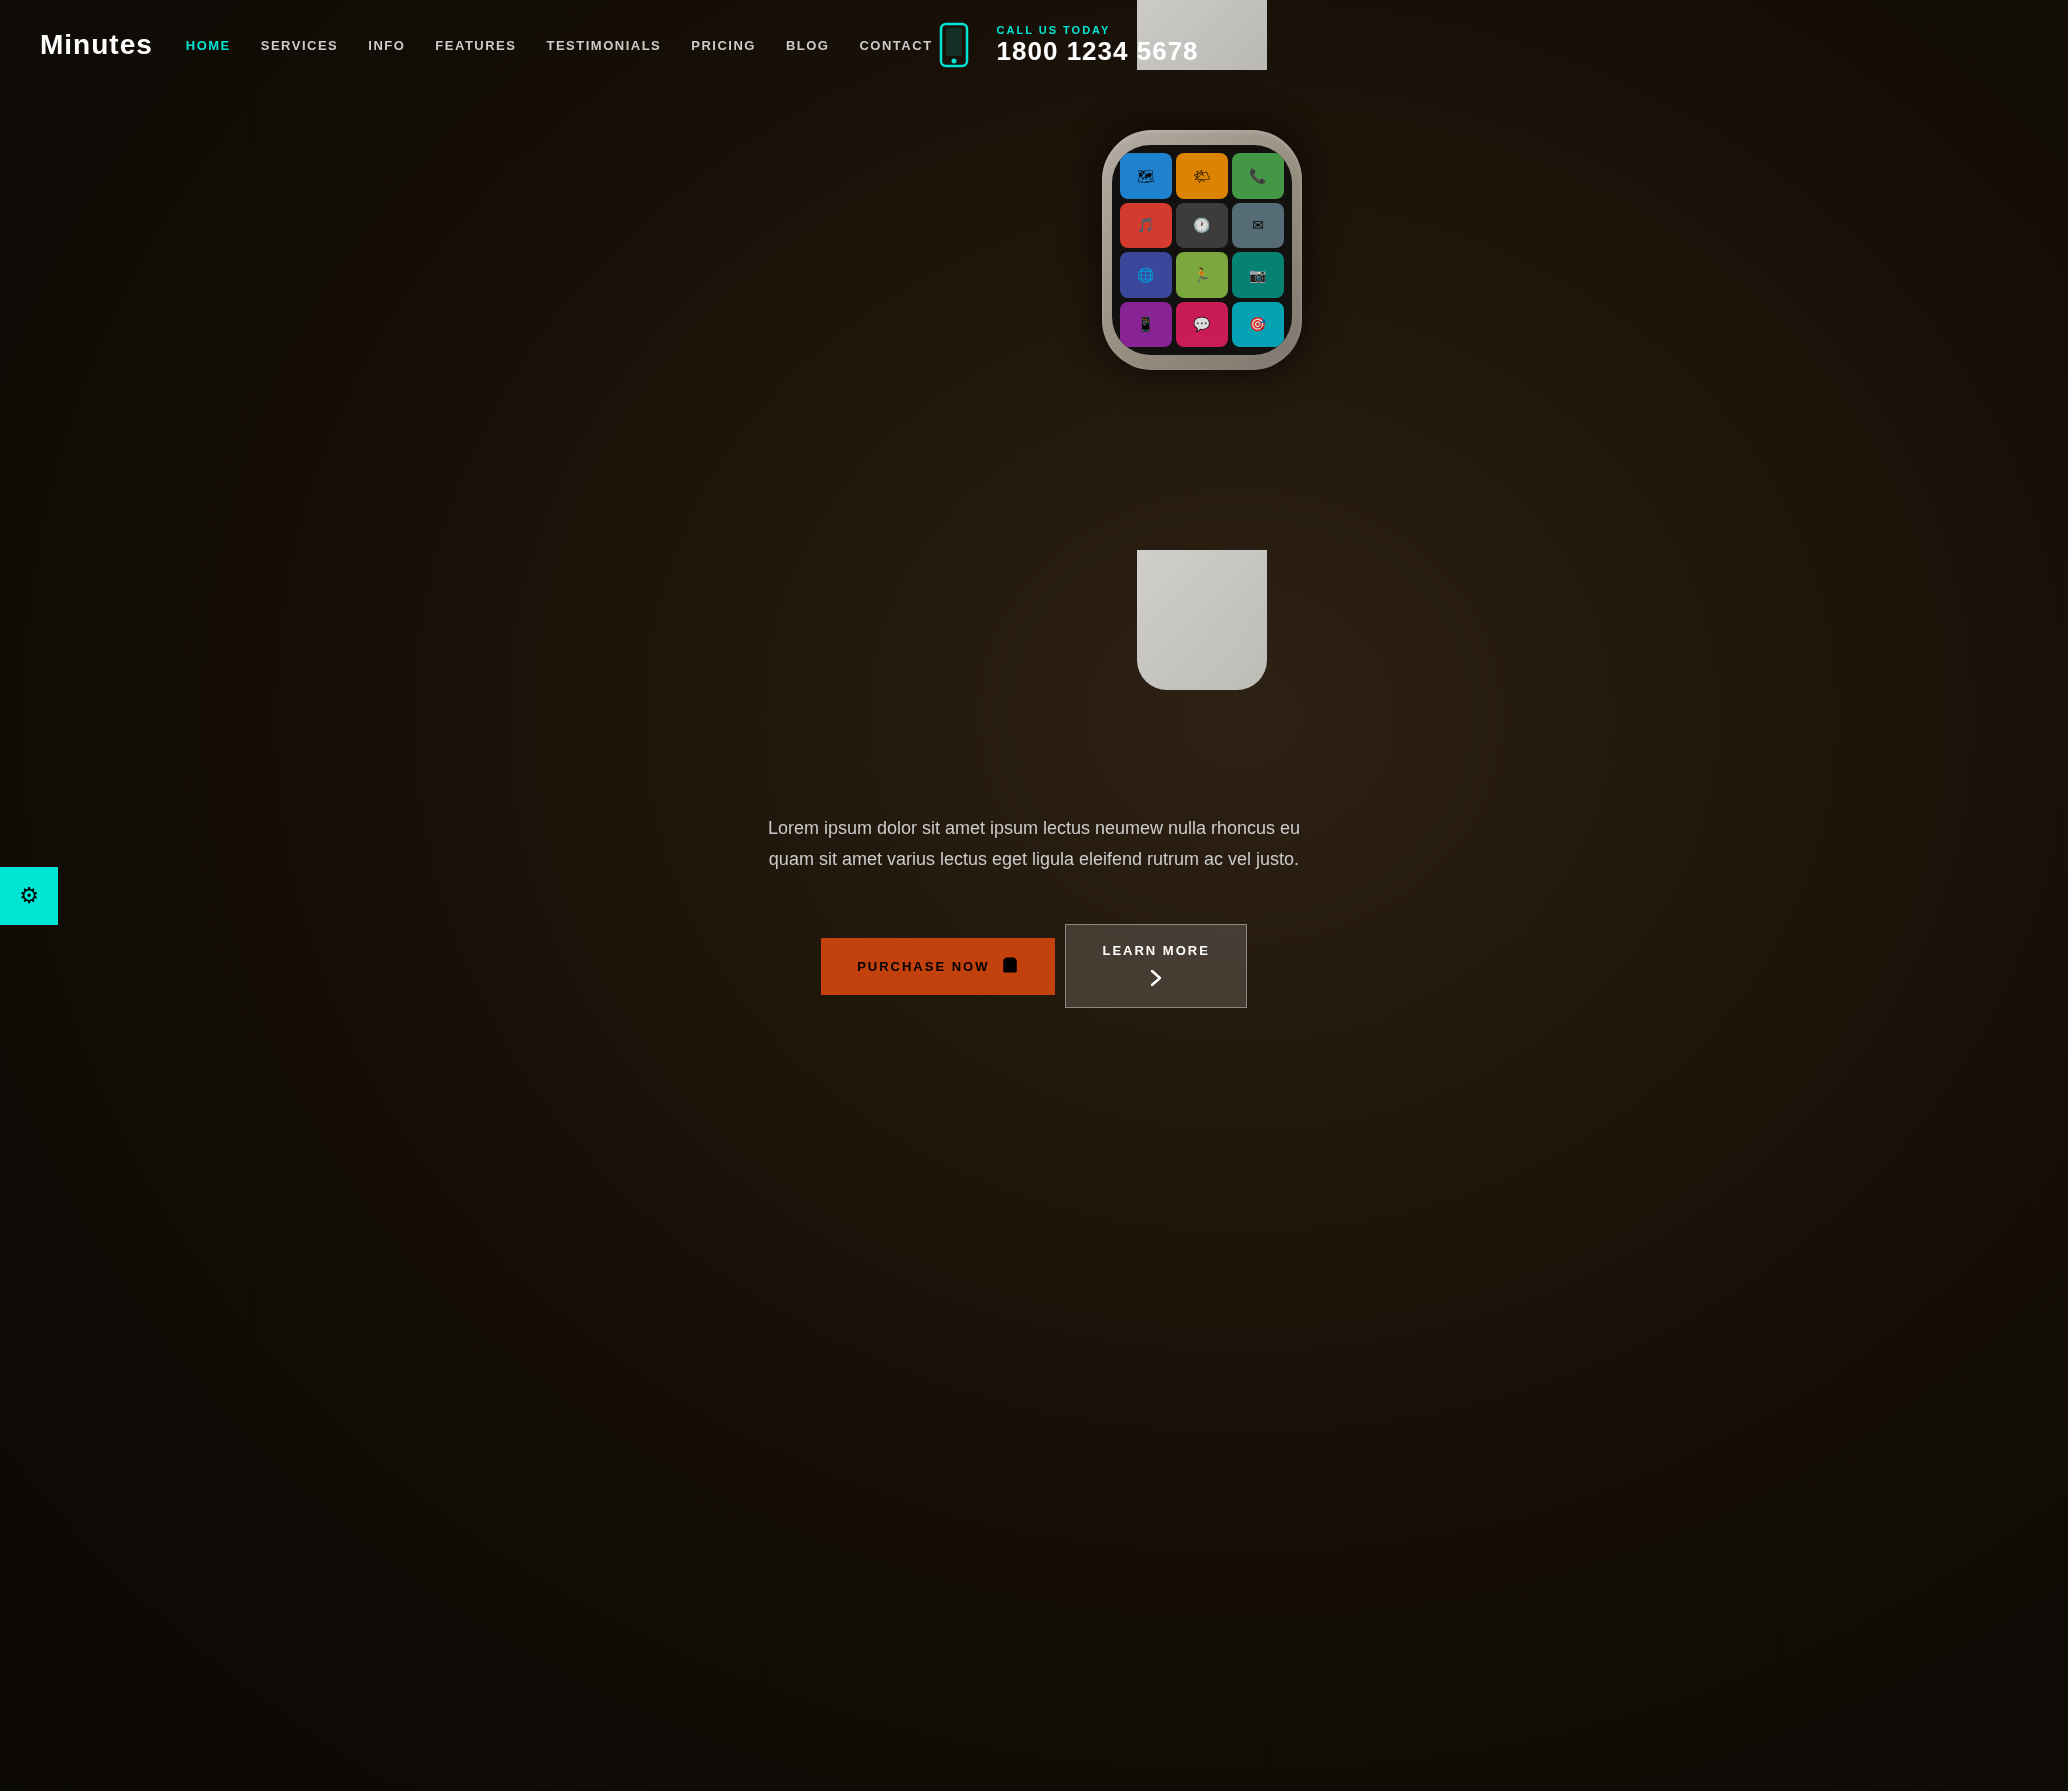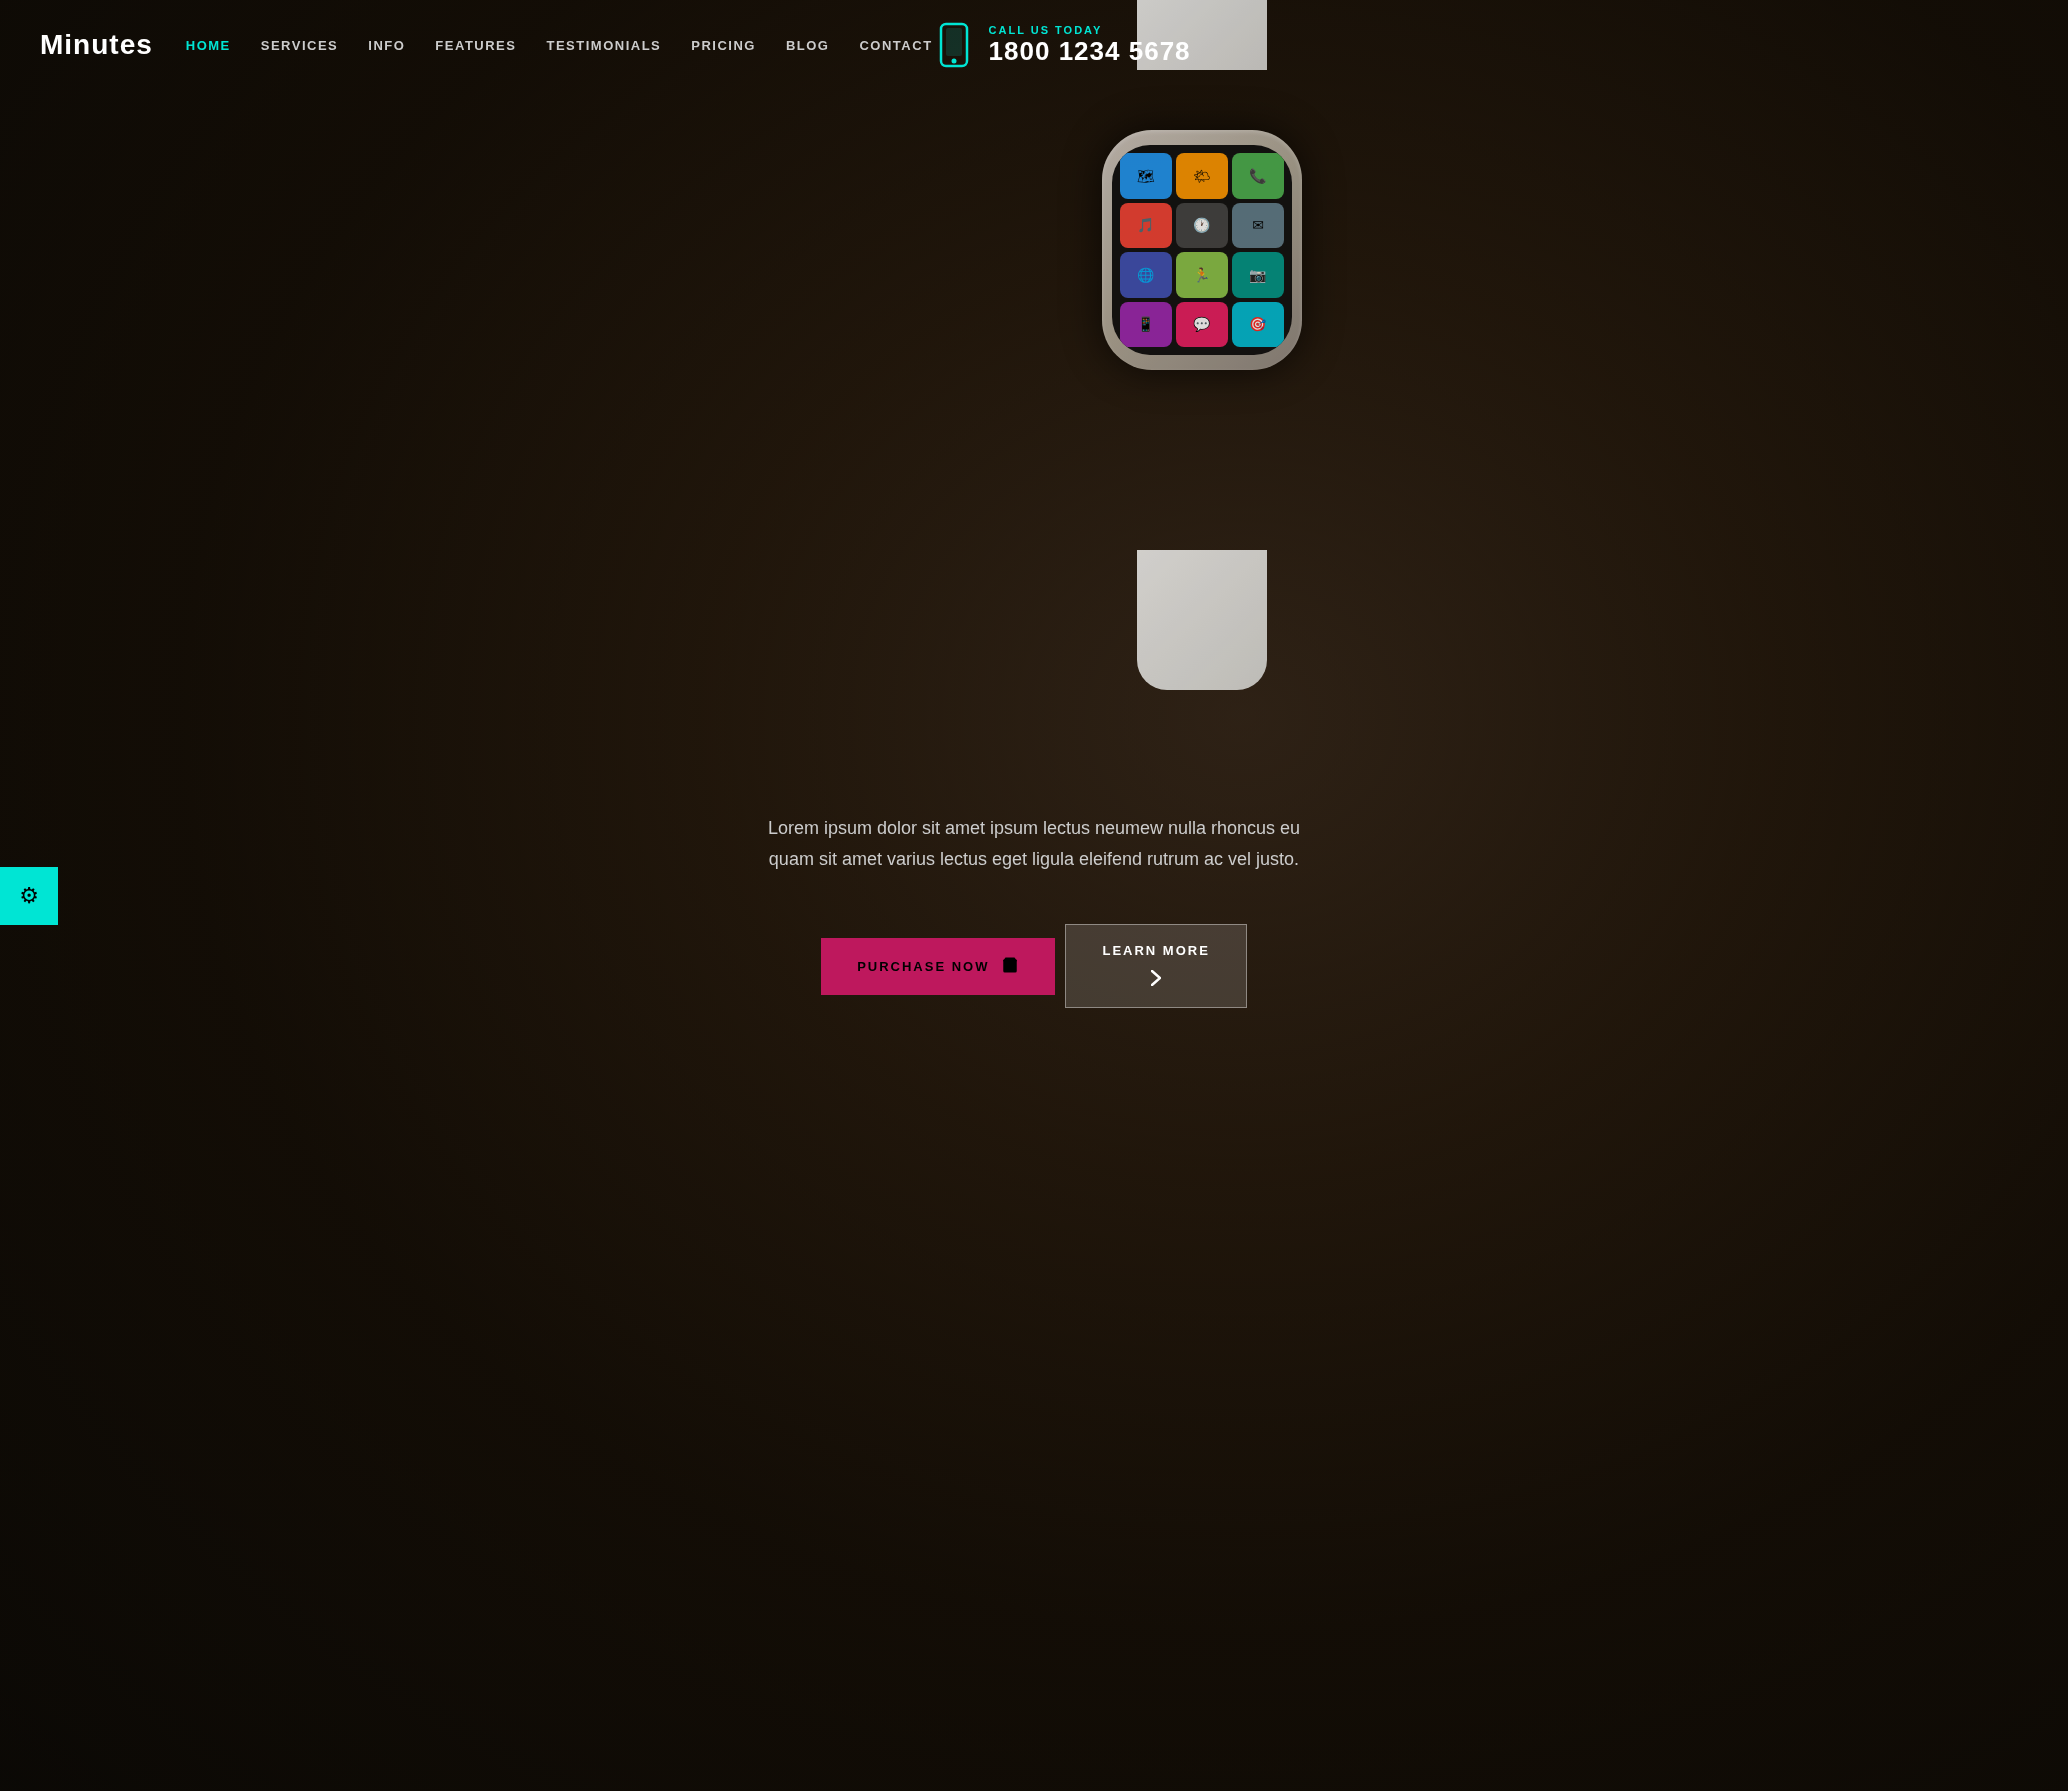--- a/index.html
+++ b/index.html
@@ -147,21 +147,21 @@
     }
 
     .nav-links a.active {
       color: #00e5d4;
       padding-left: 33px;
     }
 
     .phone-area {
       display: flex;
       align-items: center;
-      gap: 14px;
+      gap: 22px;
     }
 
     .phone-icon-wrap {
       width: 42px;
       height: 52px;
       display: flex;
       align-items: center;
       justify-content: center;
       color: #00e5d4;
     }
@@ -220,21 +220,21 @@
     .hero-buttons {
       display: flex;
       gap: 10px;
       align-items: center;
     }
 
     .btn-purchase {
       display: flex;
       align-items: center;
       gap: 12px;
-      background: #be185d;
+      background: #c2410c;
       color: #000000;
       border: none;
       padding: 18px 36px;
       font-size: 13px;
       font-weight: 700;
       letter-spacing: 2px;
       text-transform: uppercase;
       cursor: pointer;
       text-decoration: none;
       transition: background 0.2s;

